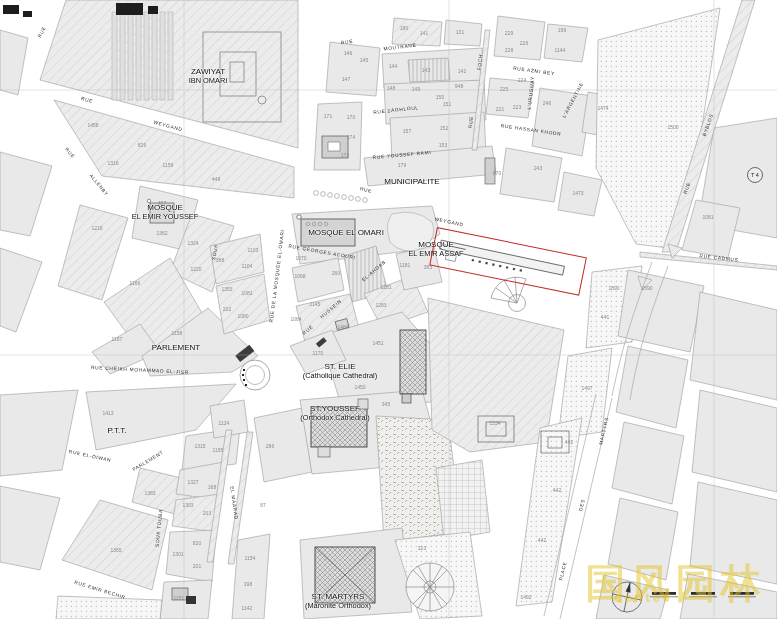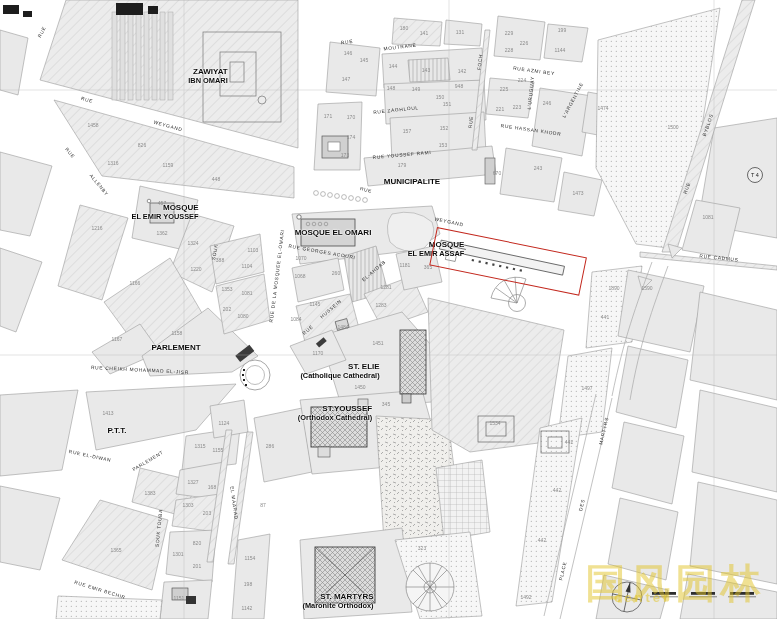--- a/index.html
+++ b/index.html
@@ -1,20 +1,20 @@
 <!DOCTYPE html>
 <html><head>
 <meta charset="utf-8">
 <style>
   html,body{margin:0;padding:0;background:#fff;}
   #map{position:relative;width:777px;height:619px;background:#ffffff;overflow:hidden;
        font-family:"Liberation Sans",sans-serif;}
   #blocks{position:absolute;left:0;top:0;}
-  .lm{position:absolute;transform:translate(-50%,-50%);font-weight:bold;font-size:8px;
-      line-height:1.2;color:#0a0a0a;text-align:right;white-space:nowrap;
+  .lm{position:absolute;transform:translate(-50%,-50%);font-weight:normal;font-size:8px;
+      line-height:1.2;color:#0a0a0a;text-align:center;white-space:nowrap;
       text-shadow:0 0 2px #fff,0 0 2px #fff,0 0 1px #fff;z-index:30;}
   .lm div:nth-child(2){font-size:7.4px;}
   .st{position:absolute;font-size:4.8px;letter-spacing:.7px;color:#2e2e2e;
       white-space:nowrap;z-index:25;}
   .pc{position:absolute;transform:translate(-50%,-50%);font-size:5px;color:#8c8c8c;
       white-space:nowrap;z-index:20;}
   .red{position:absolute;left:437px;top:227px;width:151px;height:37px;
        border:1.6px solid #c3281e;transform:rotate(11.5deg);transform-origin:0 0;z-index:40;}
   .wm{position:absolute;z-index:50;color:rgba(225,196,40,.5);font-weight:bold;pointer-events:none;}
   .wm1{left:574px;top:556px;font-size:40px;letter-spacing:5px;text-align:center;}
@@ -293,21 +293,21 @@
   <div class="wm wm2">center</div>
 
 <div class="lm" style="left: 208px; top: 76px;">
       <div>ZAWIYAT</div>
       <div>IBN OMARI</div>
     </div>
     <div class="lm" style="left: 165px; top: 212px;">
       <div>MOSQUE</div>
       <div>EL EMIR YOUSSEF</div>
     </div>
-    <div class="lm" style="left: 333px; top: 233px;">
+    <div class="lm" style="left: 333px; top: 233px; padding-left: 26px;">
       <div>MOSQUE EL OMARI</div>
     </div>
     <div class="lm" style="left: 412px; top: 182px;">
       <div>MUNICIPALITE</div>
     </div>
     <div class="lm" style="left: 436px; top: 249px;">
       <div>MOSQUE</div>
       <div>EL EMIR ASSAF</div>
     </div>
     <div class="lm" style="left: 176px; top: 348px;">

